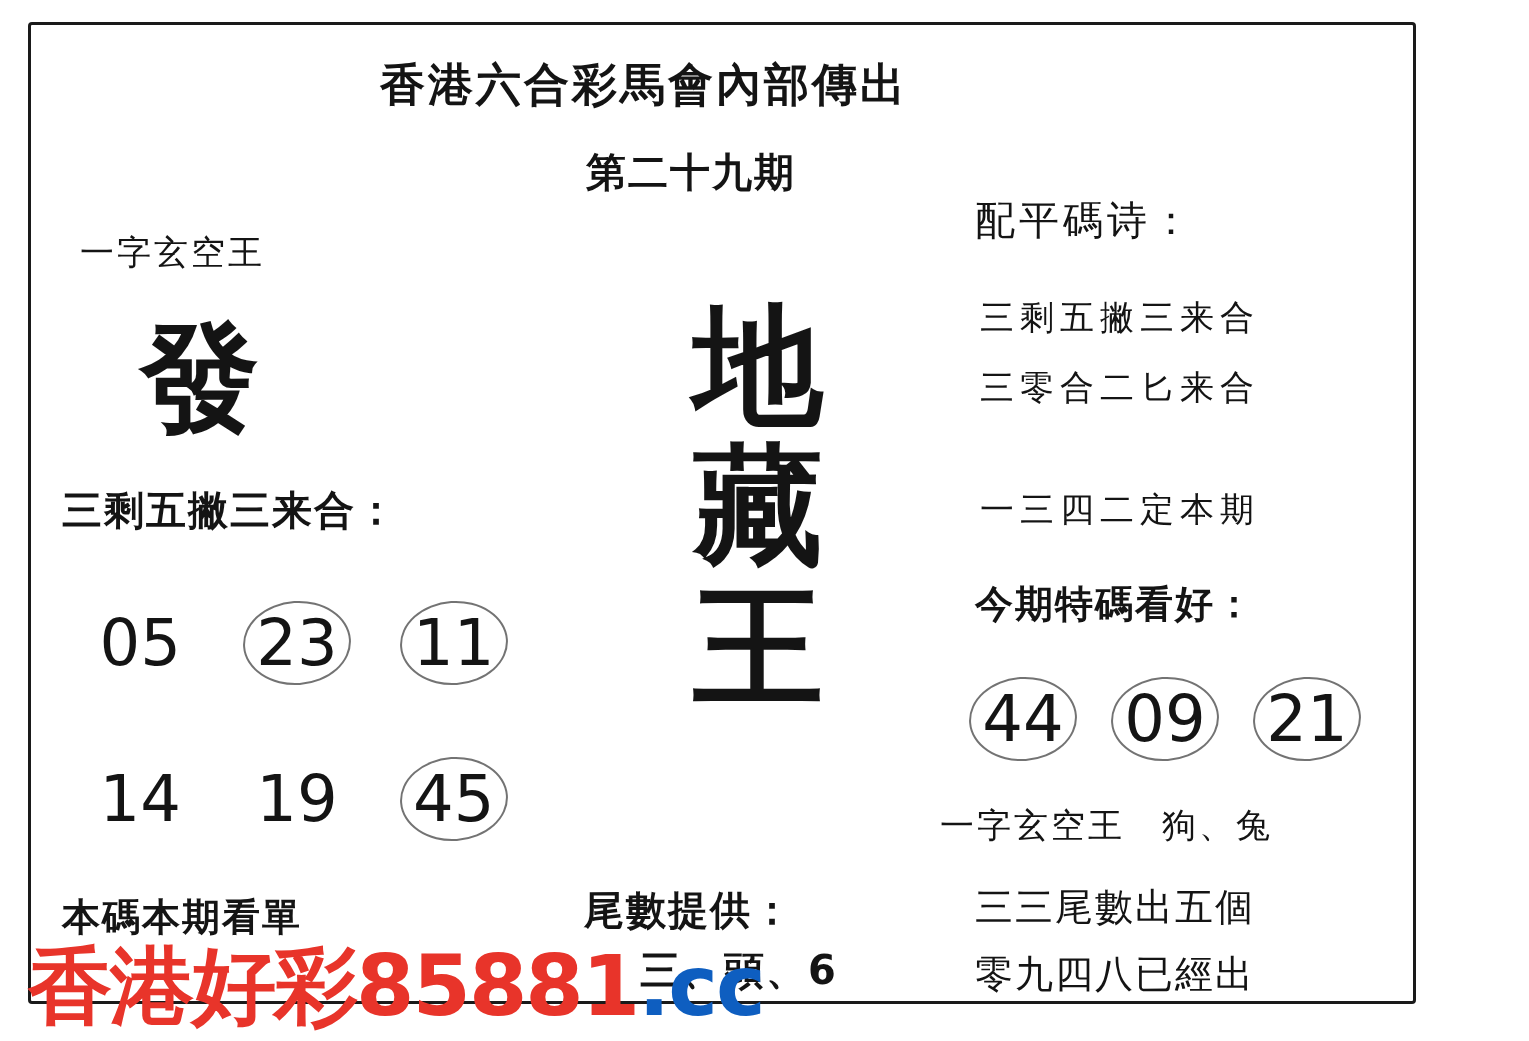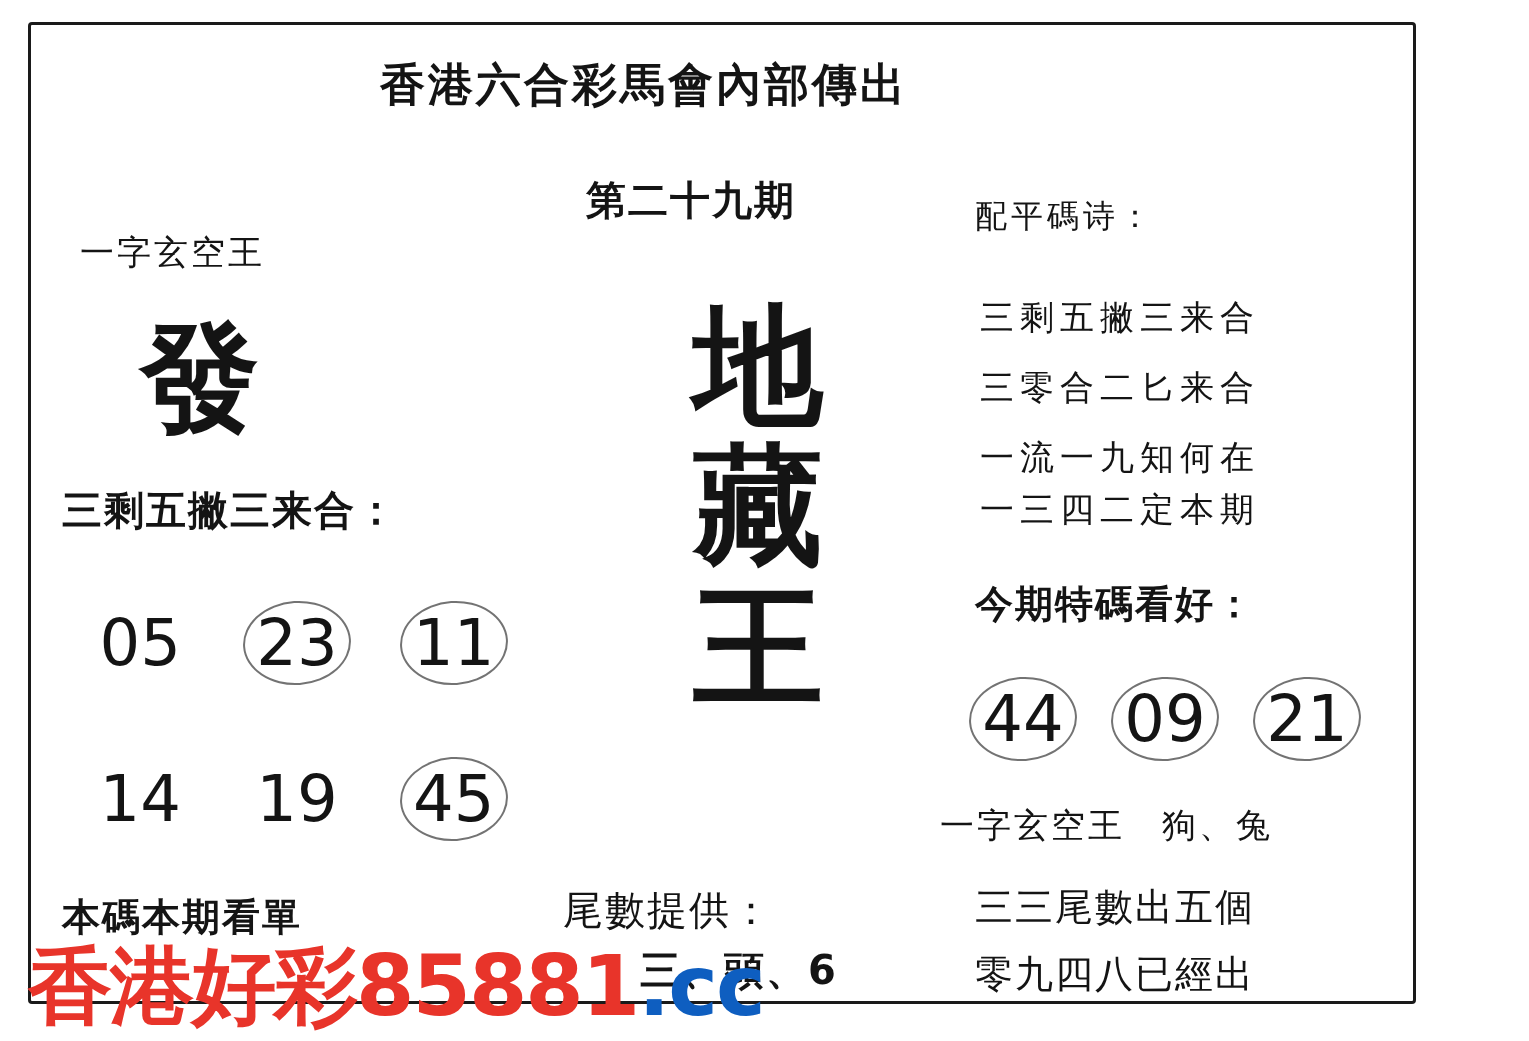--- a/index.html
+++ b/index.html
@@ -46,21 +46,20 @@
     font-size: 45px;
     font-weight: bold;
     letter-spacing: 3px;
   }
   #issue-label {
     left: 586px;
     top: 152px;
     font-size: 40px;
     font-weight: bold;
     letter-spacing: 2px;
-    margin-top: 28px;
   }
   
   #left-heading {
     left: 80px;
     top: 235px;
     font-size: 34px;
     letter-spacing: 3px;
   }
   #big-char-fa {
     left: 140px;
@@ -121,38 +120,38 @@
     top: 296px;
     font-size: 130px;
     font-weight: bold;
     line-height: 1.08;
     text-align: center;
     width: 220px;
     letter-spacing: 0;
   }
   #center-big span { display: block; }
   #tail-label {
-    left: 563px;
+    left: 584px;
     top: 890px;
     font-size: 40px;
-    font-weight: normal;
+    font-weight: bold;
     letter-spacing: 2px;
   }
   #tail-values {
     left: 640px;
     top: 950px;
     font-size: 40px;
     font-weight: bold;
     letter-spacing: 2px;
   }
   
   #poem-title {
     left: 975px;
     top: 200px;
-    font-size: 32px;
+    font-size: 40px;
     letter-spacing: 4px;
   }
   .poem-line {
     left: 980px;
     font-size: 34px;
     letter-spacing: 6px;
   }
   #poem-l0 { top: 300px; }
   #poem-l1 { top: 370px; }
   #poem-l2 { top: 440px; }
@@ -234,21 +233,20 @@
     <span>地</span>
     <span>藏</span>
     <span>王</span>
   </div>
   <div class="txt" id="tail-label">尾數提供：</div>
   <div class="txt" id="tail-values">三、頭、6</div>
 
   <div class="txt" id="poem-title">配平碼诗：</div>
   <div class="txt poem-line" id="poem-l0">三剩五撇三来合</div>
   <div class="txt poem-line" id="poem-l1">三零合二匕来合</div>
-  <div class="txt poem-line" id="poem-l2">一流一九知何在</div>
   <div class="txt poem-line" id="poem-l3">一三四二定本期</div>
 
   <div class="txt" id="special-label">今期特碼看好：</div>
   <div id="special-nums">
     <div class="num-cell ringed">44</div>
     <div class="num-cell ringed">09</div>
     <div class="num-cell ringed">21</div>
   </div>
 
   <div class="txt" id="zodiac-line">一字玄空王　狗、兔</div>

